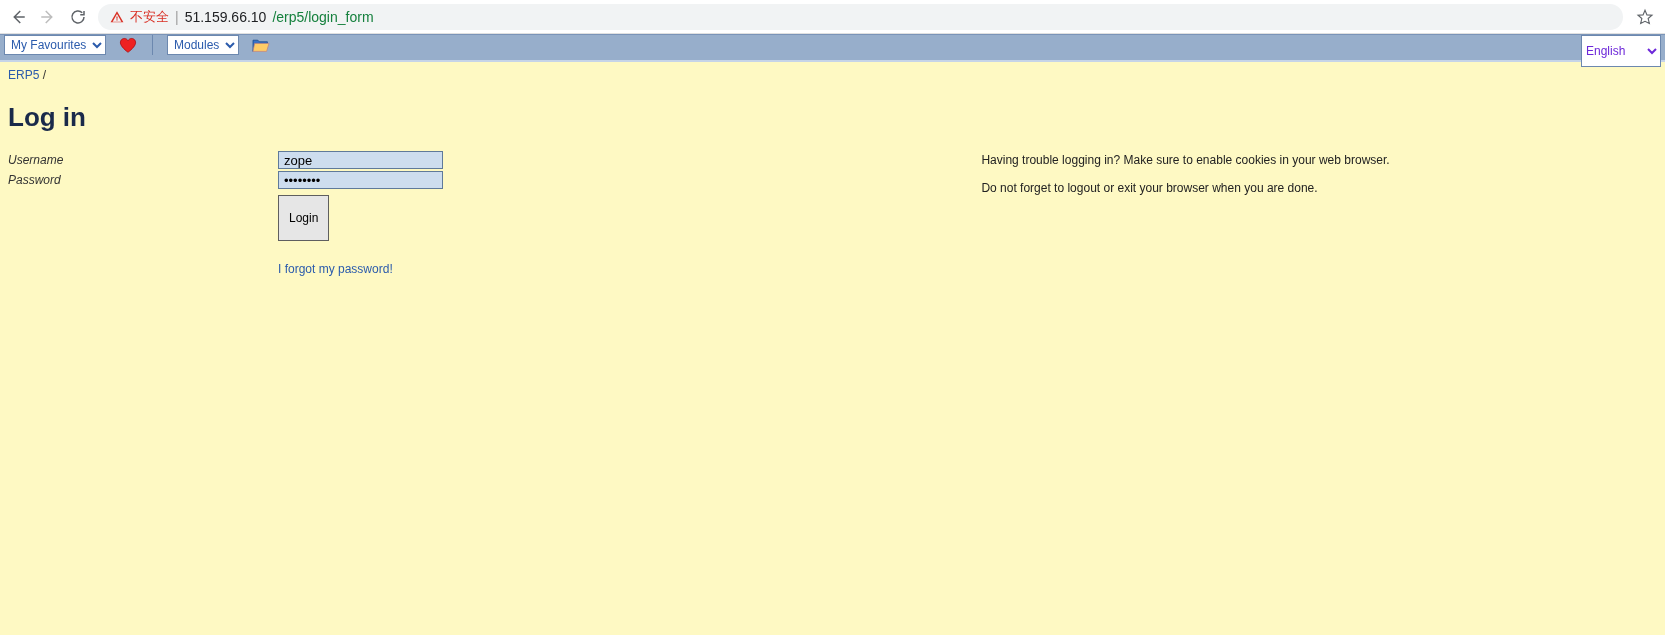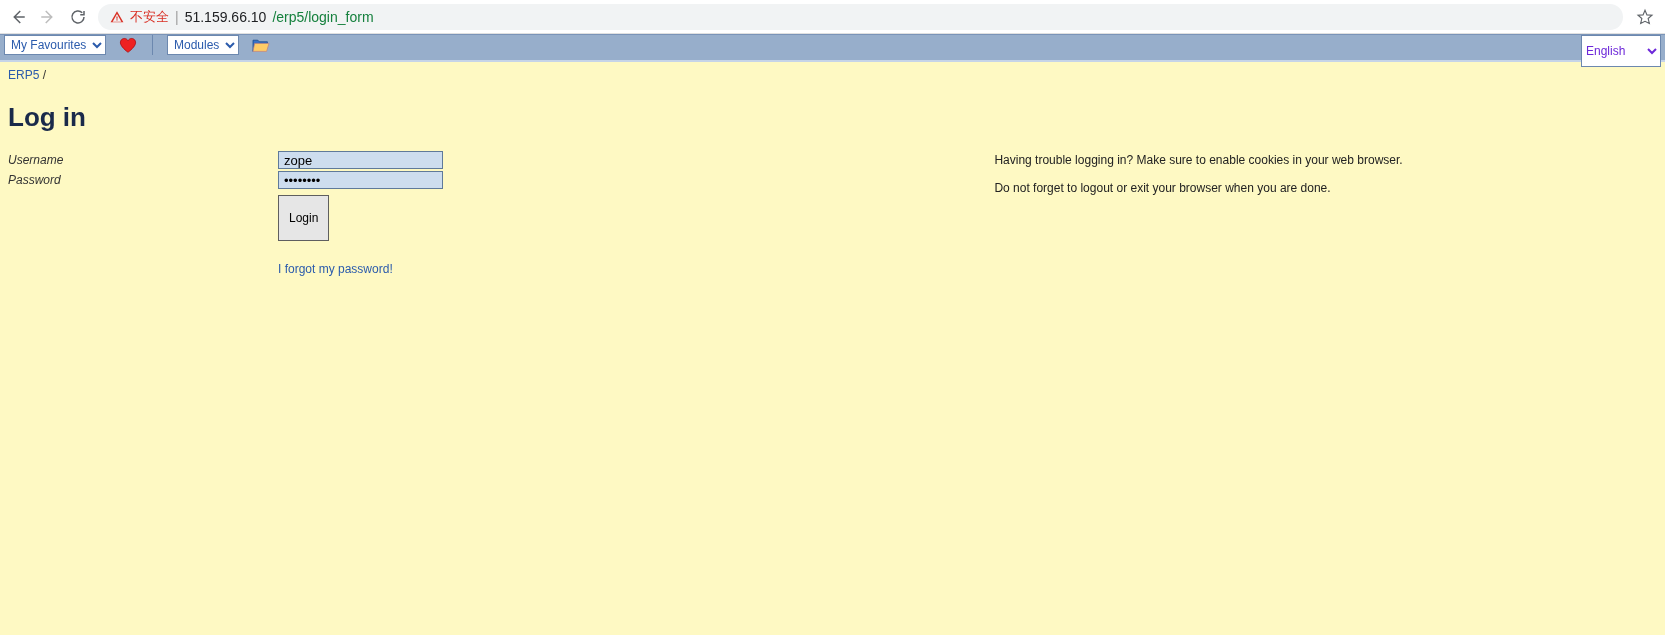--- a/index.html
+++ b/index.html
@@ -99,21 +99,21 @@
     .page-title {
       font-size: 26px;
       font-weight: bold;
       color: #1a2a4a;
       padding: 14px 0 18px 8px;
     }
 
     .content-row {
       display: flex;
       padding: 0 8px;
-      gap: 30px;
+      gap: 17px;
     }
     .left-col { flex: 0 0 58%; }
     .right-col { flex: 1; }
 
     .form-row {
       display: flex;
       align-items: center;
       margin-bottom: 2px;
     }
     .form-label {

